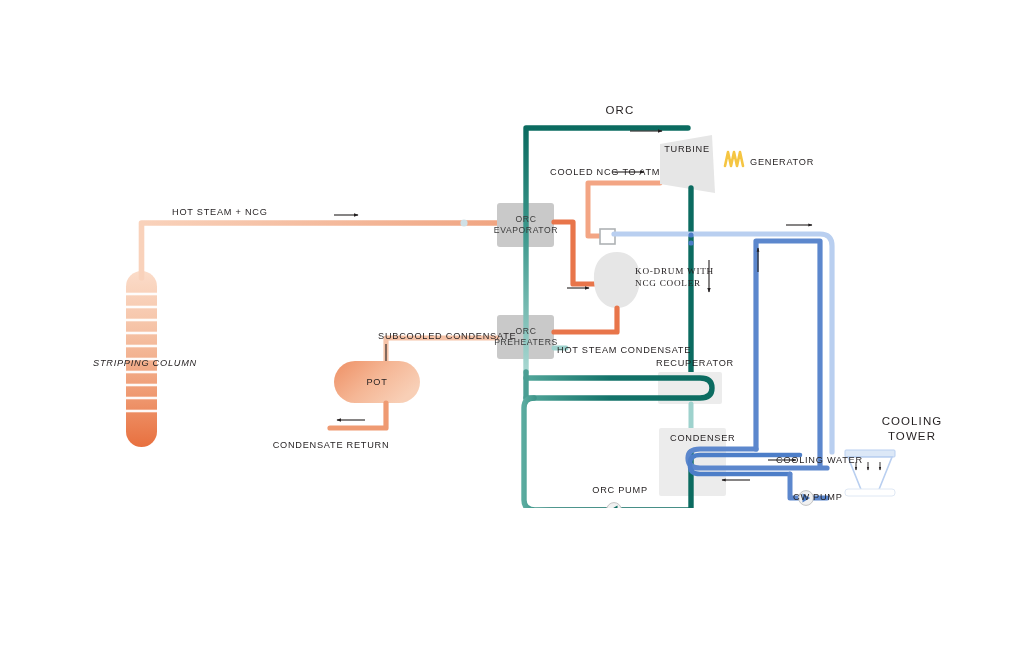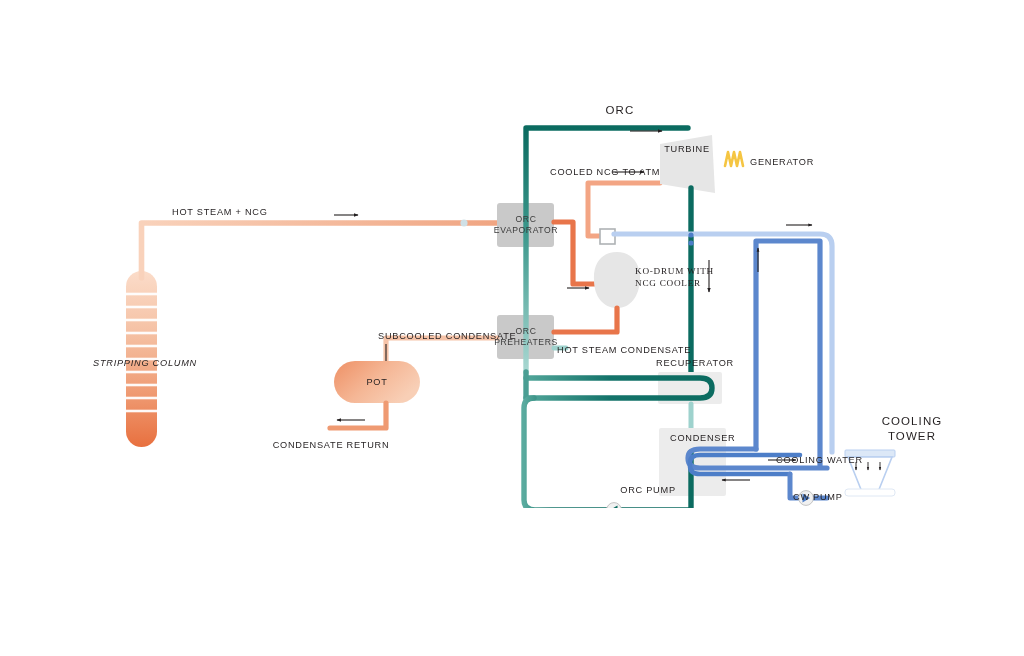--- a/index.html
+++ b/index.html
@@ -299,15 +299,15 @@
 
   <div class="lbl lbl-left" style="left:768px; top:455px;margin-left:8px;">COOLING WATER</div>
 
   <div class="lbl lbl-left" style="left:793px; top:492px;">CW PUMP</div>
 
   <div class="lbl lbl-center lbl-big" style="left:912px; top:414px; line-height:1.3;">
     <span>COOLING</span><br>
     <span>TOWER</span>
   </div>
 
-  <div class="lbl lbl-center" style="left:648px; top:485px;text-align:center;">ORC PUMP</div>
+  <div class="lbl lbl-center" style="left:620px; top:485px;text-align:center;">ORC PUMP</div>
 
 </div>
 
 </body></html>

